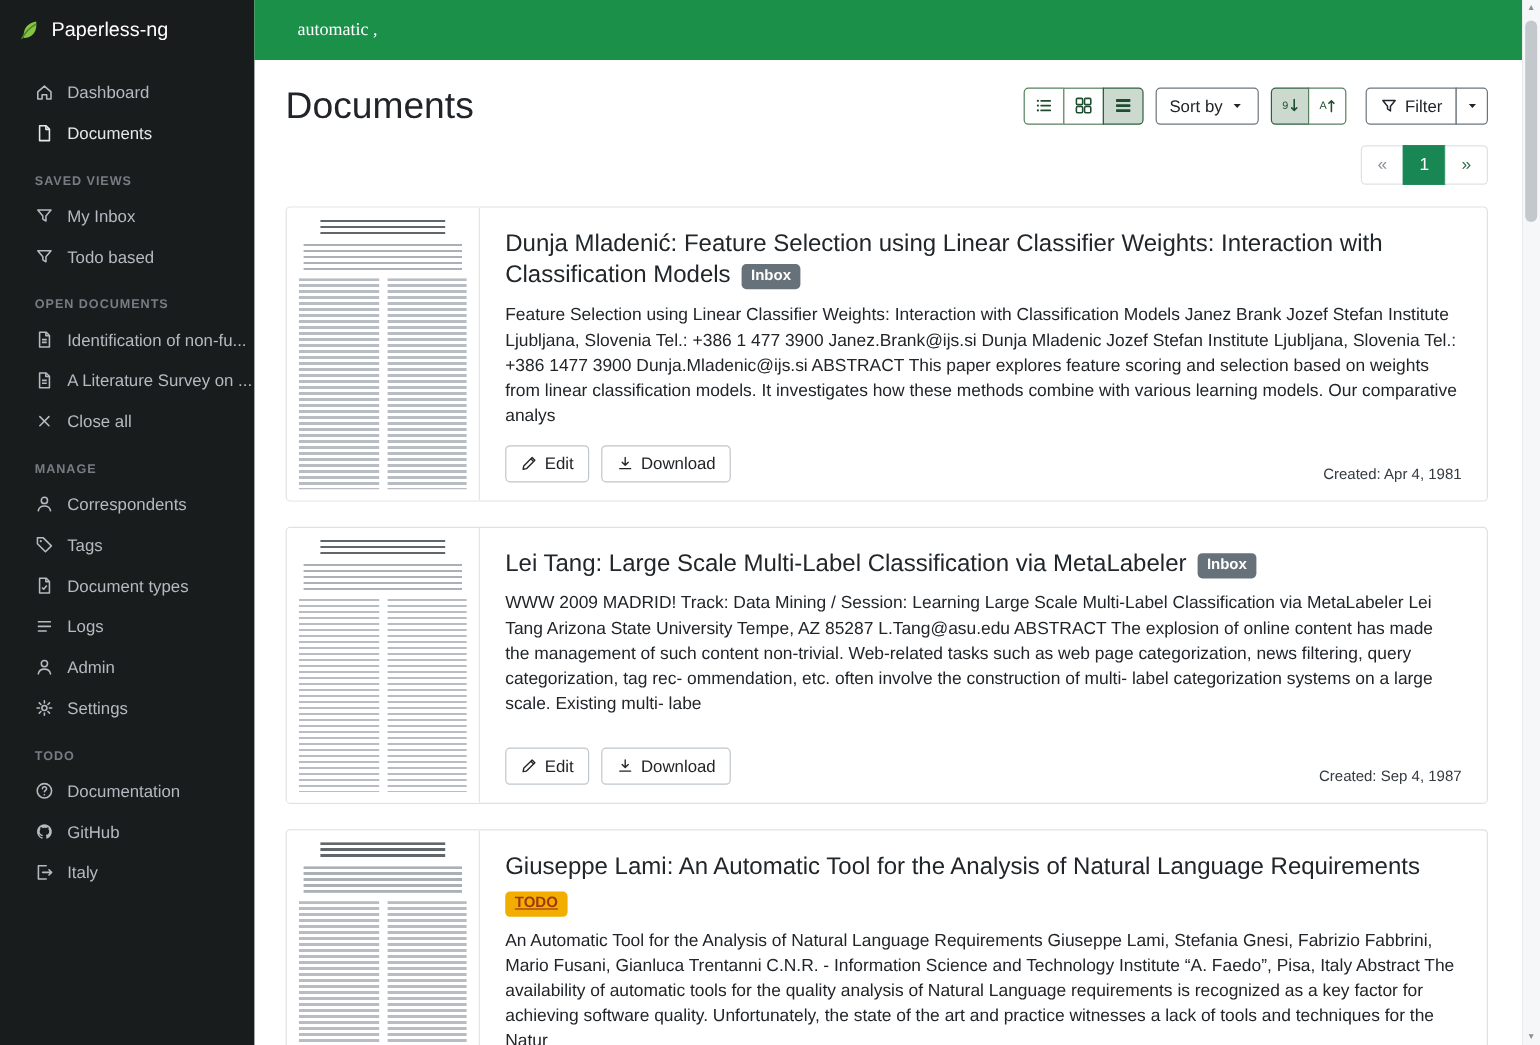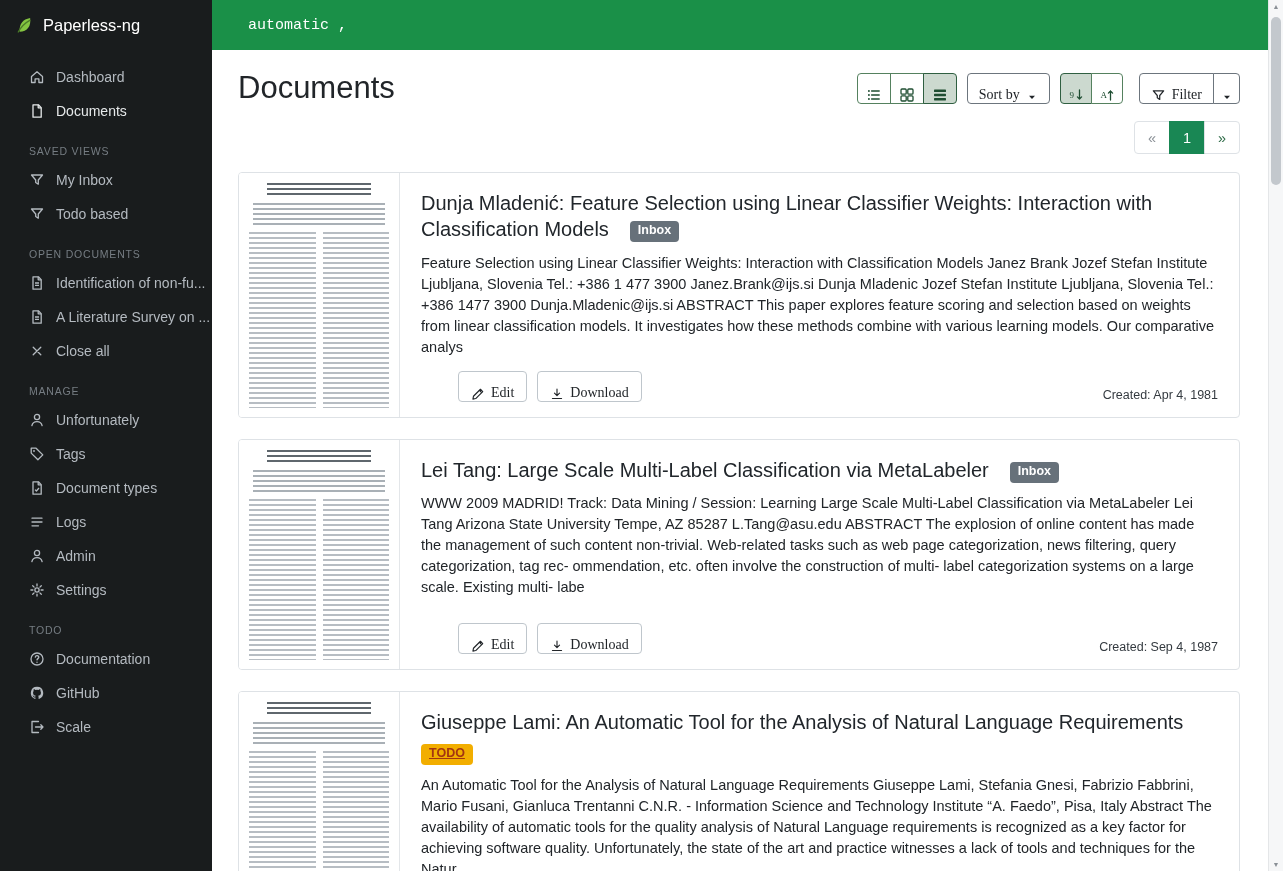--- a/index.html
+++ b/index.html
@@ -23,47 +23,47 @@
   }
   .nav { padding: 10px 0 0; margin-left: 13px; }
   .nav-item {
     display: flex; align-items: center; gap: 11px;
     padding: 9px 16px; color: #b4bac0; font-size: 14px;
     text-decoration: none; cursor: pointer; white-space: nowrap;
   }
   .nav-item svg { flex: none; }
   .nav-item.active { color: #e6e9ea; }
   .section-title {
-    padding: 17px 16px 6px; font-size: 10.5px; font-weight: 400;
+    padding: 17px 16px 6px; font-size: 10.5px; font-weight: 700;
     letter-spacing: .8px; color: #767d83;
   }
 
   
   .main { flex: 1; min-width: 0; display: flex; flex-direction: column; }
   .searchbar {
     height: 50px; min-height: 50px;
     background: var(--navbar-green, #1a9048);
     display: flex; align-items: center; padding: 0 40px 0 34px;
   }
   .search-input {
     flex: 1; background: transparent; border: none; outline: none;
-    color: #fff; font-size: 15px; font-family: Liberation Mono, monospace;
+    color: #fff; font-size: 15px; font-family: Liberation Serif, serif;
   }
 
   .content { flex: 1; overflow: hidden; padding: 14px 43px 0 26px; }
 
   .page-head { display: flex; align-items: center; justify-content: space-between; margin-top: 6px; }
   h1.title { margin: 0; font-size: 31px; font-weight: 500; color: #212529; }
 
   .controls { display: flex; align-items: center; gap: 10px; }
   .btn {
-    display: inline-flex; align-items: flex-end; justify-content: center; gap: 6px;
+    display: inline-flex; align-items: center; justify-content: center; gap: 6px;
     height: 31px; padding: 0 11px; background: #fff;
     border: 1px solid #6c757d; border-radius: 4px;
-    font-size: 14px; color: #212529; cursor: pointer; font-family: Liberation Serif, serif;
+    font-size: 14px; color: #212529; cursor: pointer; font-family: Liberation Sans, sans-serif;
   }
   .btn svg { flex: none; }
   .btn-group { display: inline-flex; }
   .btn-group .btn { border-radius: 0; margin-left: -1px; }
   .btn-group .btn:first-child { border-radius: 4px 0 0 4px; margin-left: 0; }
   .btn-group .btn:last-child { border-radius: 0 4px 4px 0; }
 
   .vbtn { width: 34px; padding: 0; color: #1e4d31; border-color: #55815f; }
   .vbtn.selected, .sbtn.selected { background: #ccd9cf; border-color: #2f5f41; }
   .sbtn { width: 32px; padding: 0; color: #1e4d31; border-color: #55815f; }
@@ -102,27 +102,27 @@
   .t-cols { flex: 1; display: flex; gap: 7px; }
   .t-col { flex: 1; background: repeating-linear-gradient(to bottom, #b7bdc3 0 2px, transparent 2px 5px); }
 
   .card-body { flex: 1; min-width: 0; display: flex; flex-direction: column; padding: 17px 21px 15px; }
   .card-title { margin: 0; font-size: 20px; font-weight: 400; line-height: 1.32; color: #21262b; }
   .card-title a { color: inherit; text-decoration: none; cursor: pointer; }
   .badge {
     display: inline-block; padding: 3px 8px 4px; border-radius: 4px;
     font-size: 12.5px; font-weight: 700; line-height: 1.1; cursor: pointer;
   }
-  .badge-inbox { background: var(--badge-inbox-bg, #67717a); color: #fff; margin-left: 21px; vertical-align: 2px; }
+  .badge-inbox { background: var(--badge-inbox-bg, #67717a); color: #fff; margin-left: 9px; vertical-align: 2px; }
   .badge-todo { background: var(--badge-todo-bg, #f2ae00); color: var(--badge-todo-text, #a33511); text-decoration: underline; }
   .badge-row { margin-top: 8px; }
   .desc { margin: 10px 0 0; font-size: 14.5px; line-height: 1.45; color: #212529; }
   .card-foot {
     margin-top: auto; padding-top: 13px;
-    display: flex; align-items: flex-end; justify-content: space-between; gap: 12px; margin-left: 37px;
+    display: flex; align-items: flex-end; justify-content: space-between; gap: 12px;
   }
   .actions { display: flex; gap: 10px; }
   .action-btn { border-color: #bfc6cc; padding: 0 12px; }
   .created { font-size: 12.5px; color: #343a40; white-space: nowrap; }
 
   
   .fake-scrollbar {
     position: fixed; top: 0; right: 0; width: 15px; height: 100%;
     background: #f6f7f8; border-left: 1px solid #e4e6e8; z-index: 99;
     display: flex; flex-direction: column; align-items: center; justify-content: space-between;
@@ -201,21 +201,21 @@
           </svg>
         <span>Close all</span>
       </a>
 
       <div class="section-title">MANAGE</div>
       <a class="nav-item">
         <svg width="16" height="16" viewBox="0 0 16 16" fill="none" stroke="currentColor" stroke-width="1.3" stroke-linecap="round">
             <circle cx="8" cy="5" r="2.6"></circle>
             <path d="M2.9 13.6c.6-2.8 2.7-4 5.1-4s4.5 1.2 5.1 4"></path>
           </svg>
-        <span>Unfortunately</span>
+        <span>Correspondents</span>
       </a>
       <a class="nav-item">
         <svg width="16" height="16" viewBox="0 0 16 16" fill="none" stroke="currentColor" stroke-width="1.3" stroke-linejoin="round">
             <path d="M2.2 2.2h4.9l6.7 6.7-4.9 4.9-6.7-6.7z"></path>
             <circle cx="5" cy="5" r=".9" fill="currentColor" stroke="none"></circle>
           </svg>
         <span>Tags</span>
       </a>
       <a class="nav-item">
         <svg width="16" height="16" viewBox="0 0 16 16" fill="none" stroke="currentColor" stroke-width="1.3" stroke-linejoin="round">
@@ -259,21 +259,21 @@
         <svg width="16" height="16" viewBox="0 0 16 16">
             <path fill="currentColor" d="M8 1.8a6.2 6.2 0 0 0-1.96 12.08c.31.06.42-.13.42-.3v-1.05c-1.72.37-2.08-.83-2.08-.83-.28-.72-.69-.91-.69-.91-.56-.38.04-.37.04-.37.62.04.95.64.95.64.55.95 1.45.67 1.8.51.06-.4.22-.67.39-.83-1.37-.16-2.82-.69-2.82-3.06 0-.68.24-1.23.64-1.66-.06-.16-.28-.79.06-1.65 0 0 .52-.17 1.71.63a5.9 5.9 0 0 1 3.11 0c1.19-.8 1.71-.63 1.71-.63.34.86.12 1.49.06 1.65.4.43.64.98.64 1.66 0 2.38-1.45 2.9-2.83 3.05.22.19.42.57.42 1.15v1.7c0 .17.11.36.42.3A6.2 6.2 0 0 0 8 1.8z"></path>
           </svg>
         <span>GitHub</span>
       </a>
       <a class="nav-item">
         <svg width="16" height="16" viewBox="0 0 16 16" fill="none" stroke="currentColor" stroke-width="1.3" stroke-linecap="round" stroke-linejoin="round">
             <path d="M9.5 2.5H3v11h6.5"></path>
             <path d="M6.5 8H14M11.8 5.8 14 8l-2.2 2.2"></path>
           </svg>
-        <span>Scale</span>
+        <span>Italy</span>
       </a>
     </nav>
   </aside>
 
   <div class="main">
 
     <header class="searchbar">
       <input class="search-input" type="text" value="automatic ," style="">
     </header>
 

